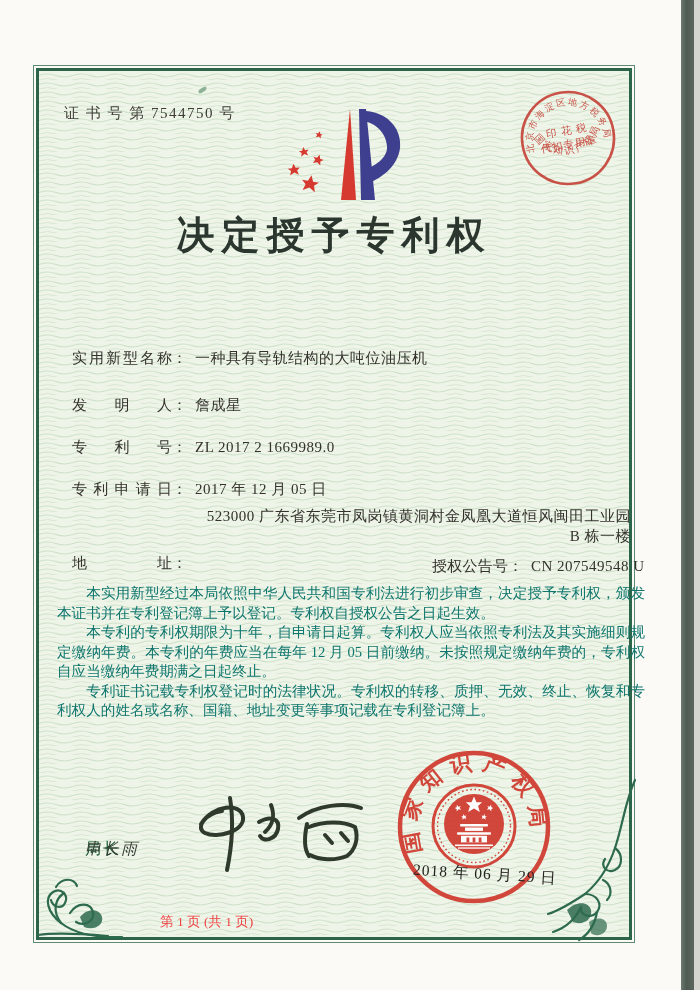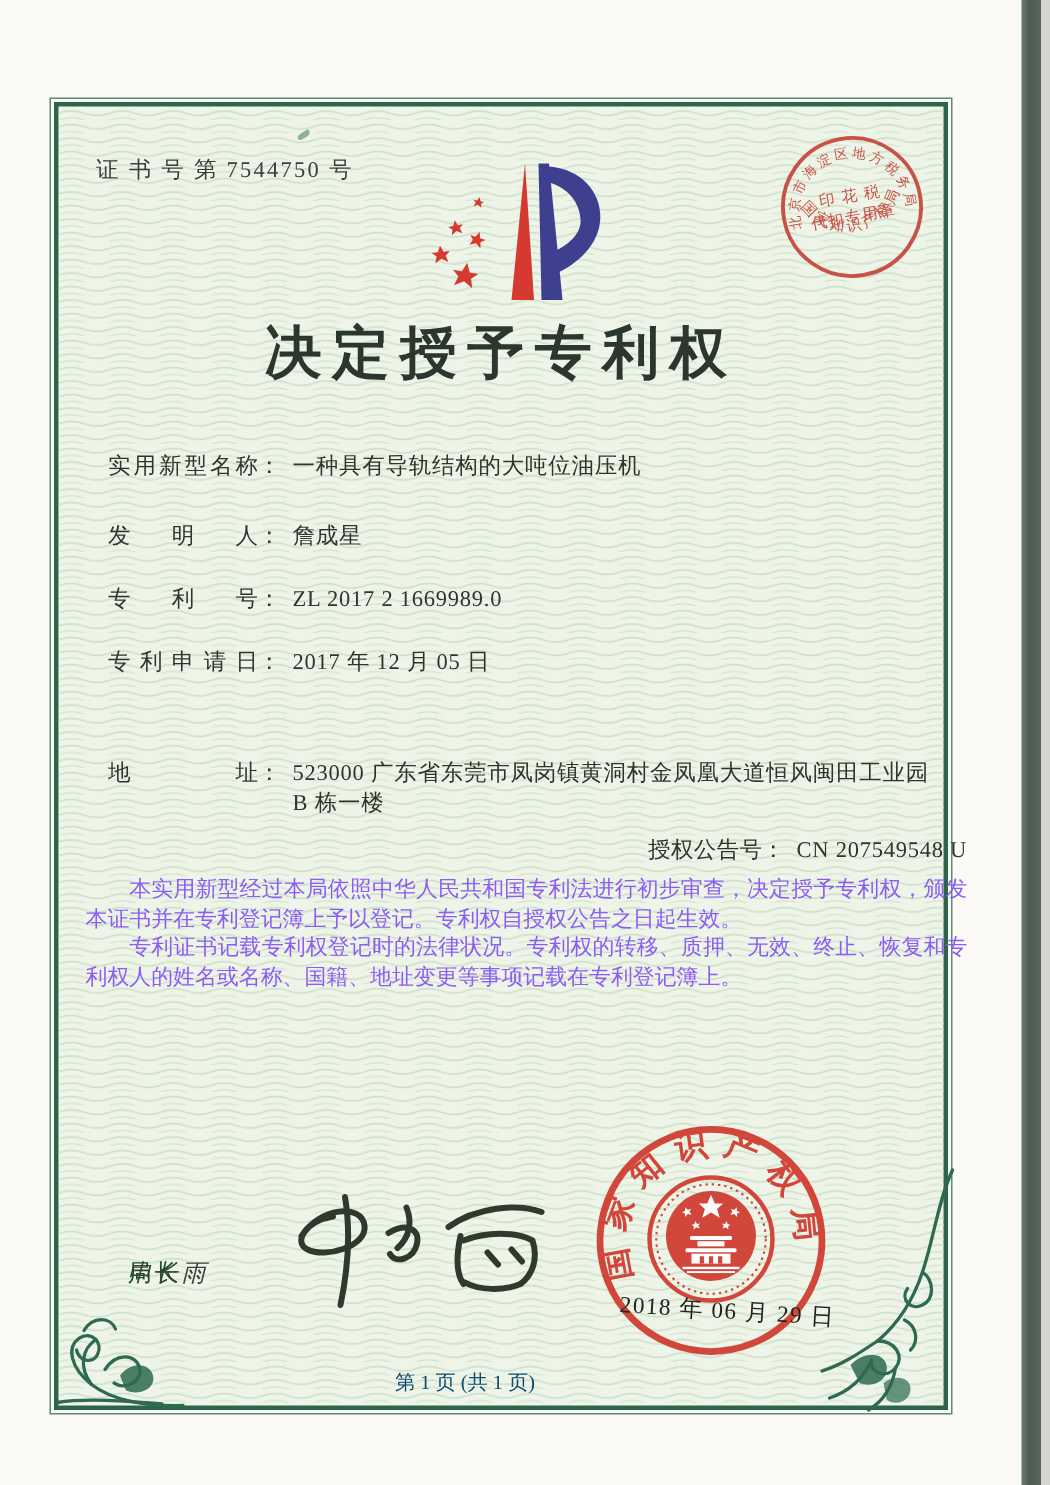--- a/index.html
+++ b/index.html
@@ -30,44 +30,44 @@
   .speck { left:198px; top:88px; width:9px; height:4px; background:#3f7b53; opacity:.55;
     border-radius:50% 20% 50% 30%; transform:rotate(-30deg); }
 
   .logo { left:276px; top:104px; }
   .tax-stamp { left:508px; top:78px; transform:rotate(-10deg); opacity:.92; }
 
   .title { left:33px; top:210px; width:602px; text-align:center;
     font-size:38px; font-weight:bold; letter-spacing:7px; color:#2b362e; }
 
   .field-row { position:absolute; left:72px; font-size:15px; white-space:nowrap; color:#33332c; }
-  .flabel { display:inline-block; width:100px; text-align:justify; text-align-last:justify; }
+  .flabel { display:inline-block; width:100px; text-align:justify; text-align-last:justify;margin-top:48px; }
   .colon { display:inline-block; margin-right:8px; }
   .fvalue { letter-spacing:.5px; }
   .fvalue-wrap { display:inline-block; width:436px; vertical-align:top; white-space:normal;
-    line-height:20px; letter-spacing:.5px; }
+    line-height:20px; letter-spacing:.5px;text-align:right; }
   .row-split2 { position:absolute; left:360px; top:0; white-space:nowrap; }
   .flabel-5 { display:inline-block; width:76px; text-align:justify; text-align-last:justify; }
 
   .body-text { left:57px; top:584px; width:588px; font-size:14.6px; line-height:19.5px;
-    text-align:justify; color:#8b5cf6; }
+    text-align:justify; color:#0f766e; }
   .body-text p { text-indent:2em; }
 
   .signer-title { left:85px; top:807px; font-size:16px; letter-spacing:2px; color:#14532d;margin-top:32px; }
   .signer-name  { left:85px; top:839px; font-size:16px; letter-spacing:2px; color:#3a4238;font-style:italic; }
   .signature { left:183px; top:792px; }
 
   .seal { left:393px; top:746px; }
   .seal-date { left:413px; top:864px; font-size:15.5px; letter-spacing:1px; color:#23231e;
     transform:rotate(3.5deg); white-space:nowrap; }
 
   .flourish-bl { left:34px; top:843px; }
   .flourish-br { left:545px; top:776px; }
 
-  .footer { left:160px; top:913px; width:300px; text-align:center; font-size:13.5px; color:#0c4a6e; }
+  .footer { left:160px; top:913px; width:300px; font-size:13.5px; color:#ef4444; }
 </style>
 </head>
 <body>
 
 <div class="page">
 
   <div class="frame-outer">
     <div class="frame-inner">
       <svg class="waves" width="596" height="868" xmlns="http://www.w3.org/2000/svg" preserveAspectRatio="none">
         <defs>
@@ -131,20 +131,21 @@
     <span class="flabel">地址</span><span class="colon">：</span><span class="fvalue-wrap">523000 广东省东莞市凤岗镇黄洞村金凤凰大道恒风闽田工业园 B 栋一楼</span>
   </div>
   <div class="field-row" style="top:557px; width:560px">
     <span class="row-split2">
       <span class="flabel-5">授权公告号</span><span class="colon">：</span><span class="fvalue">CN 207549548 U</span>
     </span>
   </div>
 
   <div class="abs body-text">
     <p>本实用新型经过本局依照中华人民共和国专利法进行初步审查，决定授予专利权，颁发本证书并在专利登记簿上予以登记。专利权自授权公告之日起生效。</p>
+    <p>本专利的专利权期限为十年，自申请日起算。专利权人应当依照专利法及其实施细则规定缴纳年费。本专利的年费应当在每年 12 月 05 日前缴纳。未按照规定缴纳年费的，专利权自应当缴纳年费期满之日起终止。</p>
     <p>专利证书记载专利权登记时的法律状况。专利权的转移、质押、无效、终止、恢复和专利权人的姓名或名称、国籍、地址变更等事项记载在专利登记簿上。</p>
   </div>
 
   <div class="abs signer-title">局长</div>
   <div class="abs signer-name">申长雨</div>
 
   <svg class="abs signature" width="200" height="82" viewBox="0 0 200 82" xmlns="http://www.w3.org/2000/svg">
     <g fill="none" stroke="#2f3a2d" stroke-width="4" stroke-linecap="round" stroke-linejoin="round">
       <path d="M18,32 C30,13 58,10 60,25 C62,39 34,47 22,41 C12,36 21,22 39,19"></path>
       <path d="M47,6 C51,30 49,54 44,78"></path>

